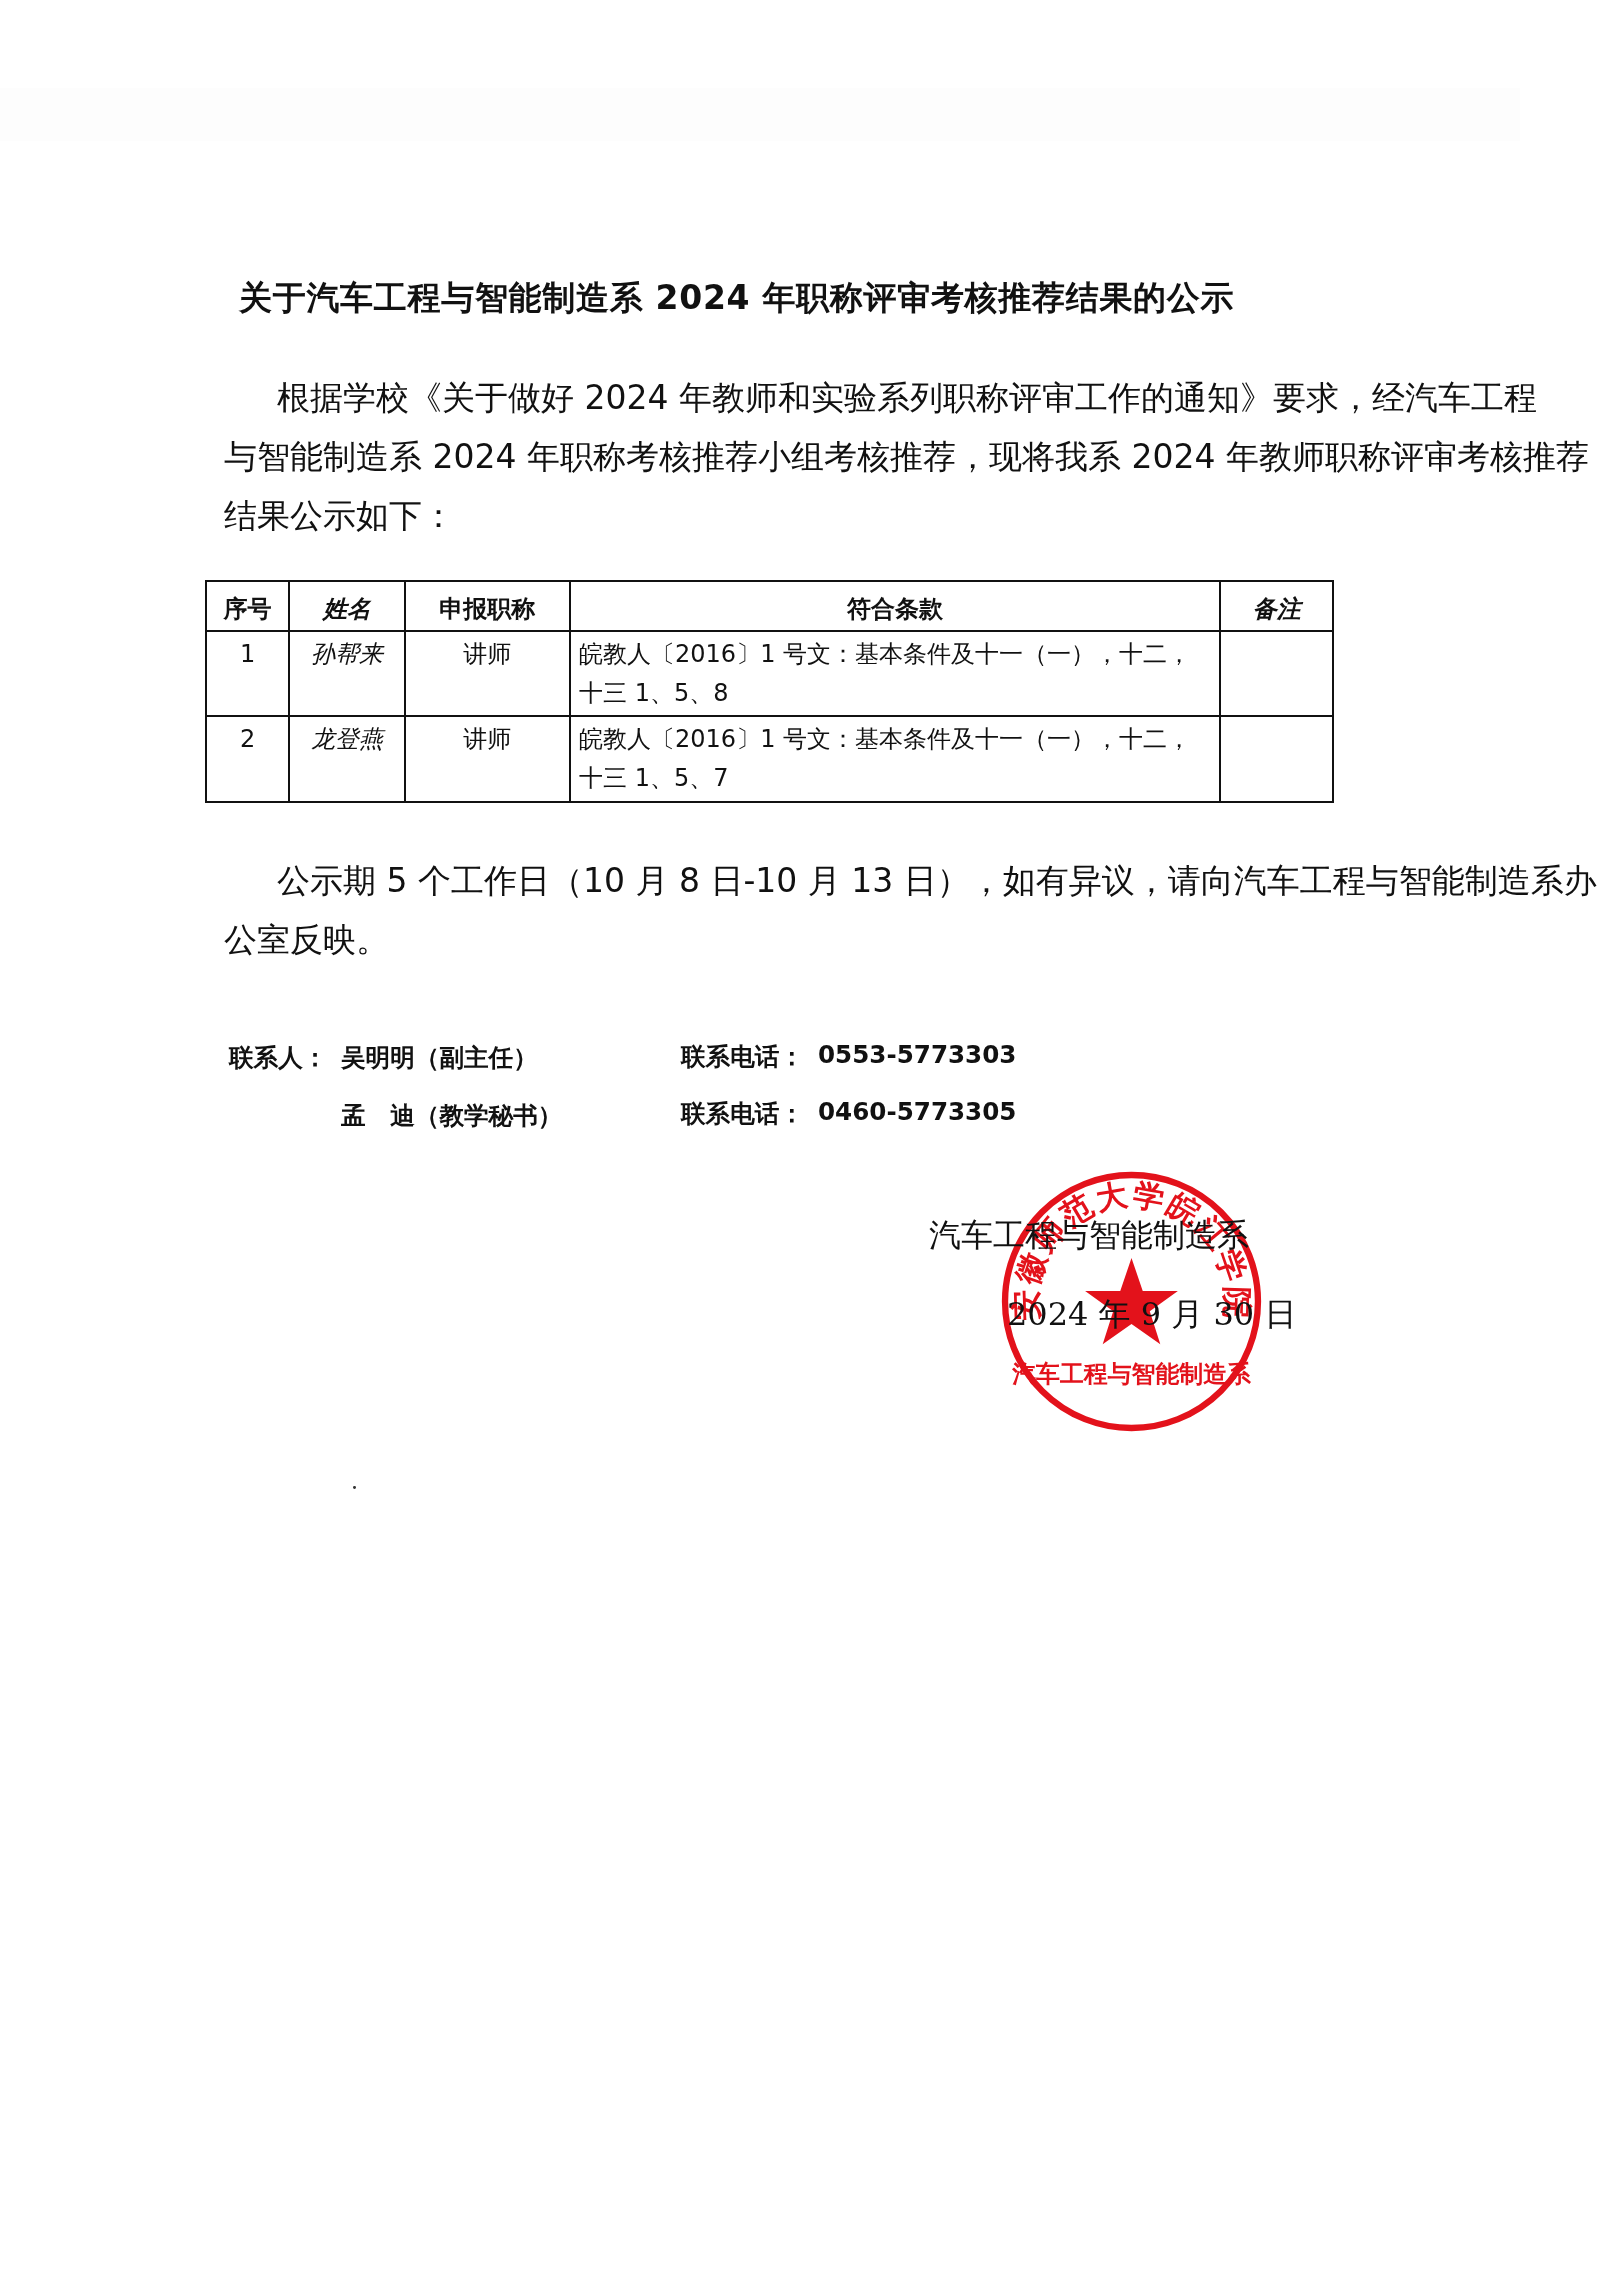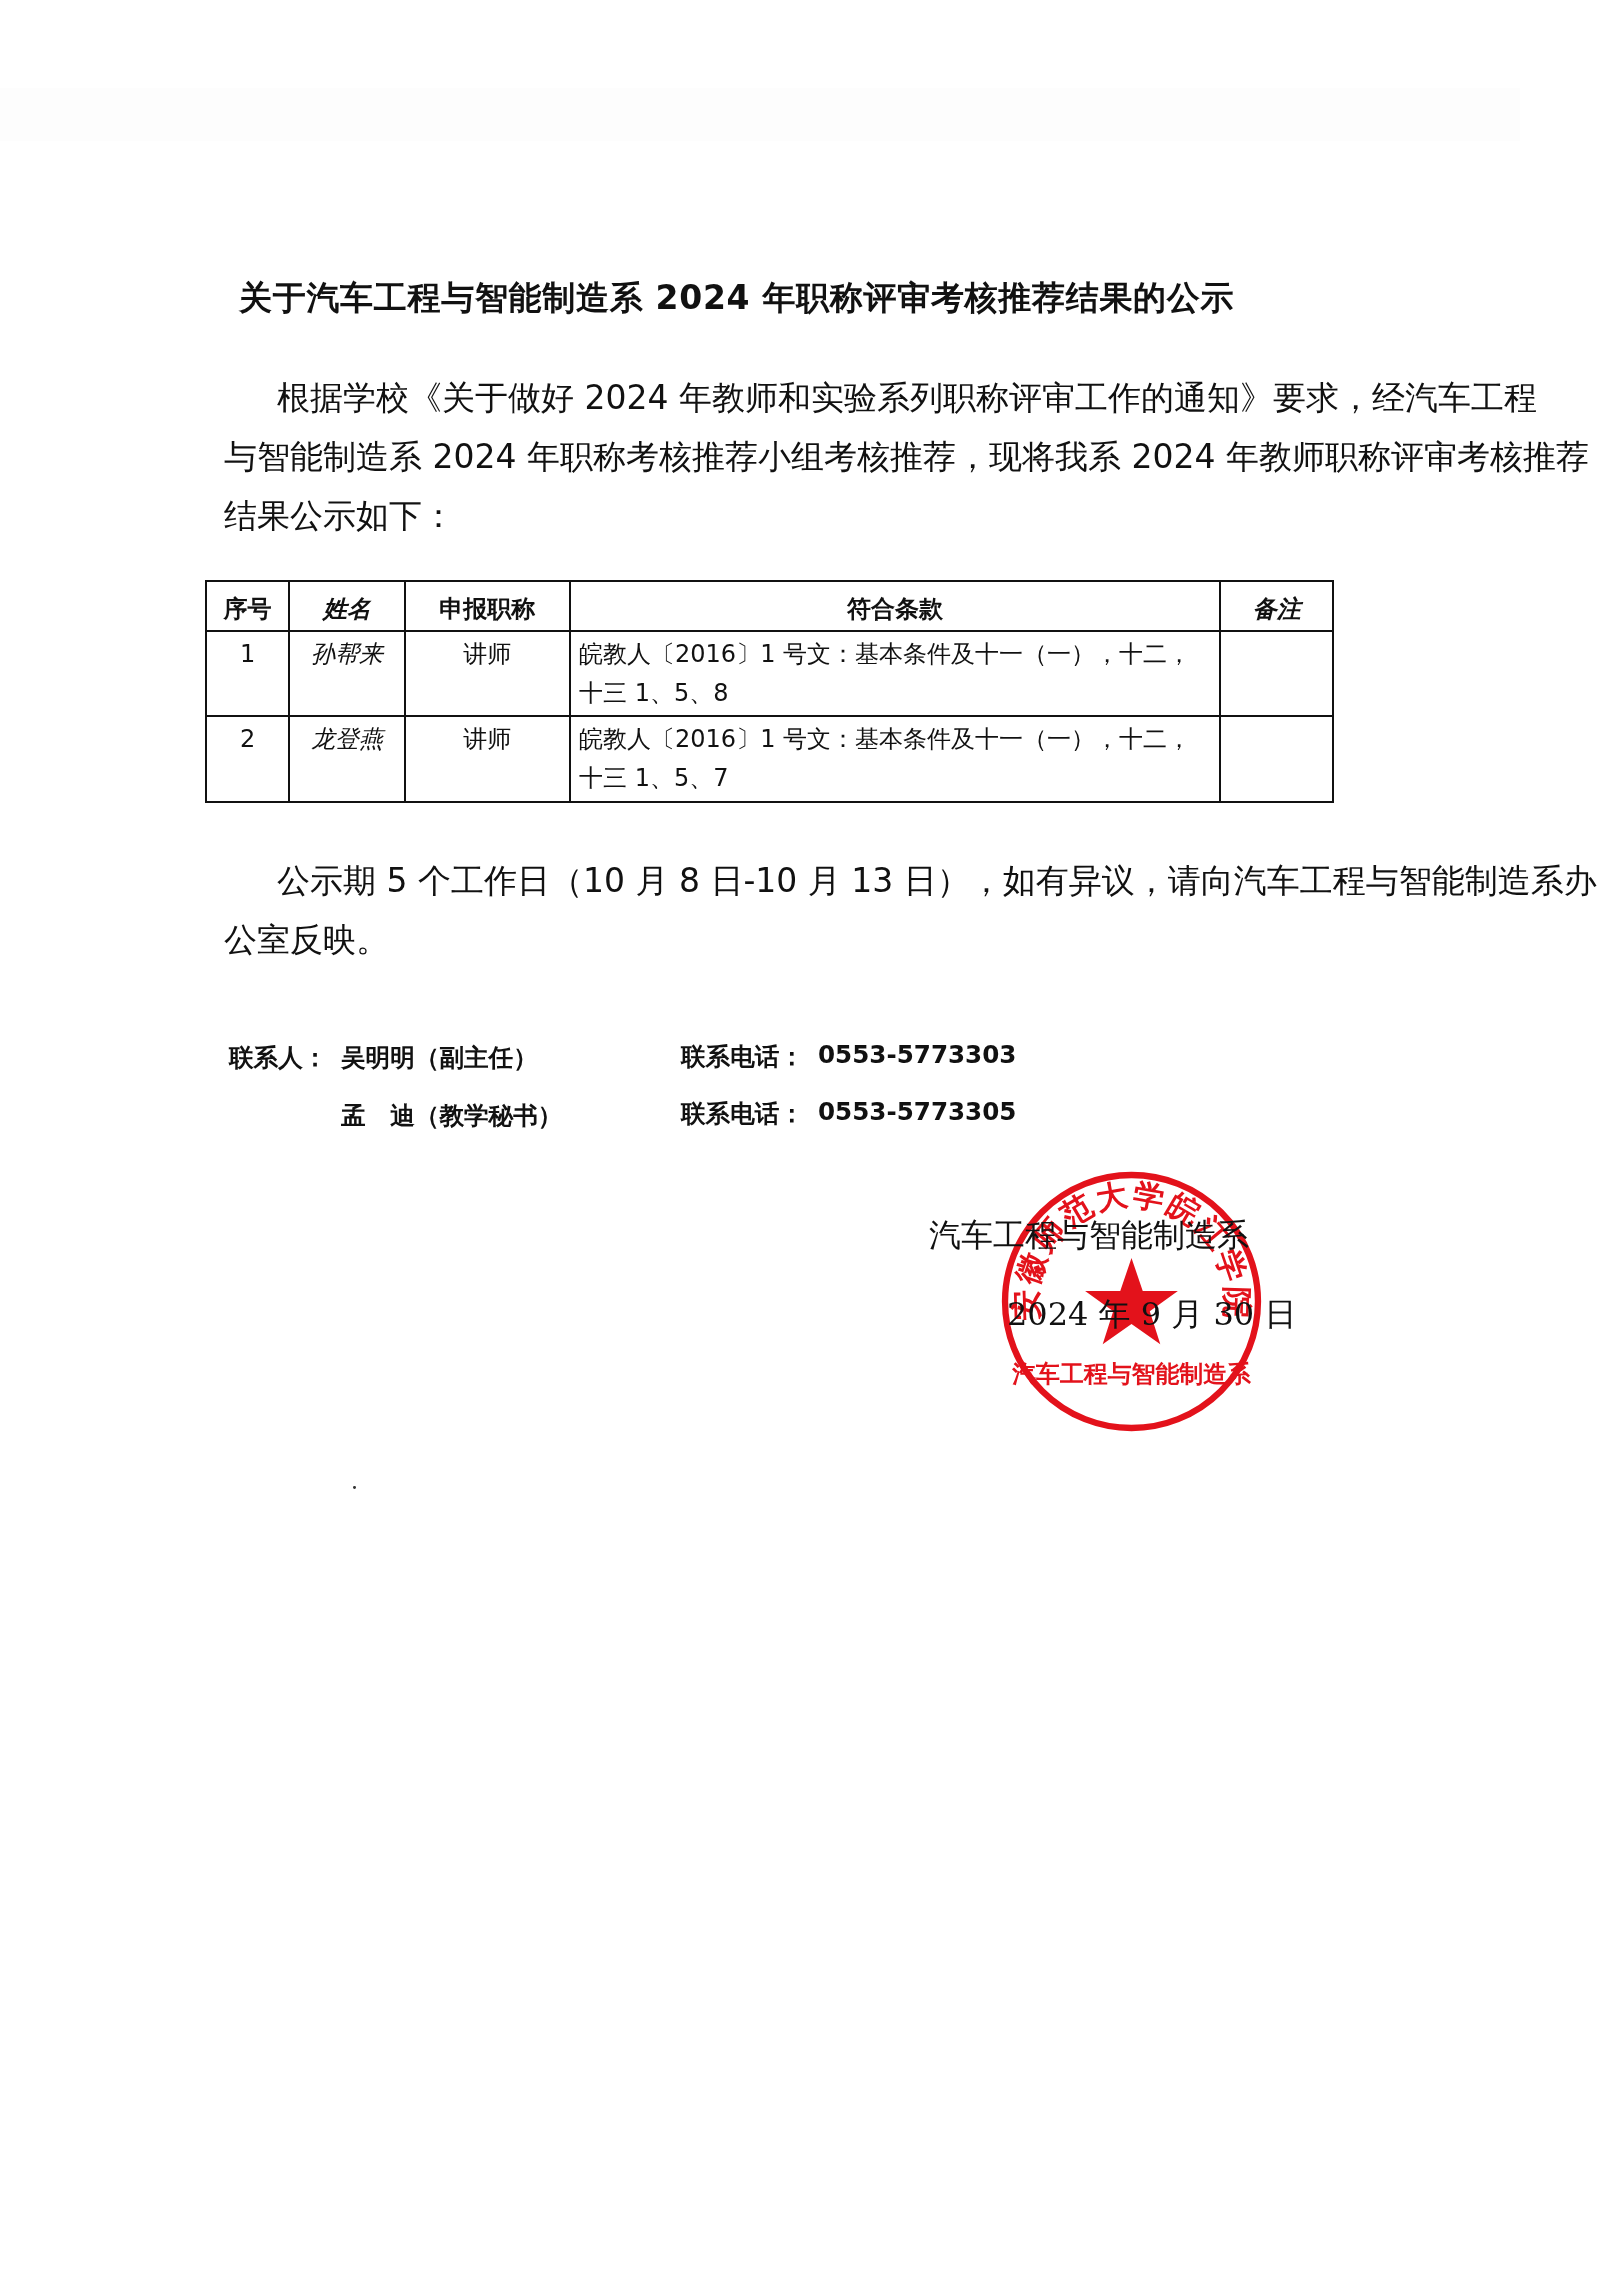--- a/index.html
+++ b/index.html
@@ -98,21 +98,21 @@
   <span class="line">公室反映。</span>
 </div>
 
 <div class="contact" style="left:229px; top:1041px;">联系人：</div>
 <div class="contact" style="left:341px; top:1041px;">吴明明（副主任）</div>
 <div class="contact" style="left:681px; top:1040px;">联系电话：</div>
 <div class="contact" style="left:818px; top:1040px;">0553-5773303</div>
 
 <div class="contact" style="left:341px; top:1099px;">孟　迪（教学秘书）</div>
 <div class="contact" style="left:681px; top:1097px;">联系电话：</div>
-<div class="contact" style="left:818px; top:1097px;">0553-5773305</div>
+<div class="contact" style="left:818px; top:1097px;">0460-5773305</div>
 
 <svg class="stamp" viewBox="0 0 380 380">
   <defs>
     <path id="arcpath" d="M 60 225 A 135 135 0 1 1 320 225"></path>
   </defs>
   <circle cx="190" cy="190" r="180" fill="none" stroke="#e3121b" stroke-width="9"></circle>
   <text font-size="44" font-weight="bold" fill="#e3121b" font-family="DejaVu Sans, sans-serif" letter-spacing="4">
     <textPath href="#arcpath" startOffset="50%" text-anchor="middle">安徽师范大学皖江学院</textPath>
   </text>
   <polygon points="190,128 206,175 256,175 216,204 231,251 190,222 149,251 164,204 124,175 174,175" fill="#e3121b"></polygon>

